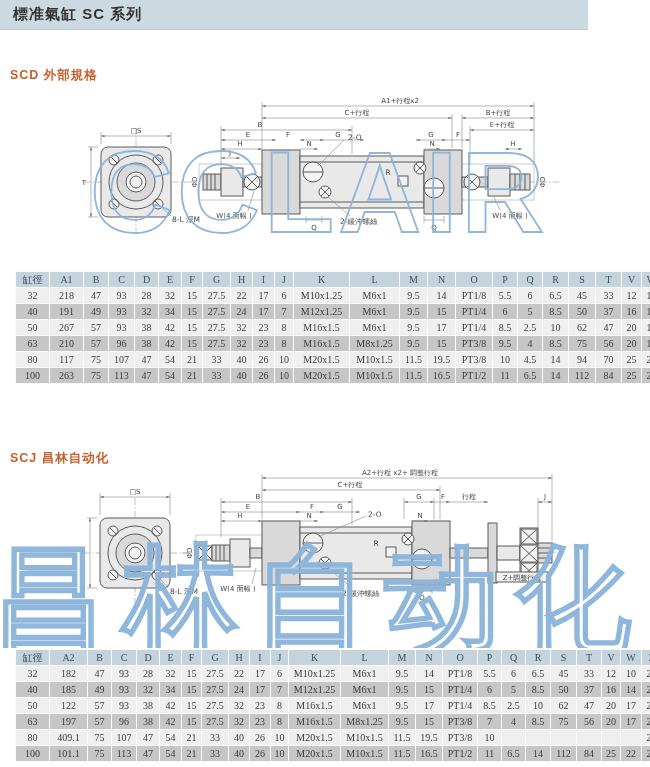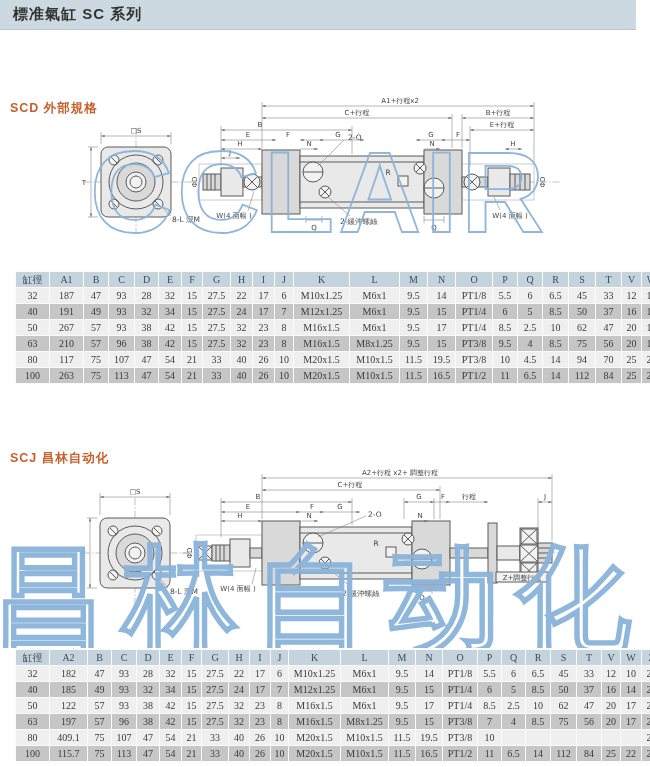--- a/index.html
+++ b/index.html
@@ -1,24 +1,24 @@
 <!DOCTYPE html>
 <html style="--header-bar-bg: #ccd9e1; --section-heading: #c8602c; --table-header-bg: #c5d3dd; --row-light: #efefef; --row-dark: #c6c6c6; --watermark-blue: #8ab3da;"><head>
 <meta charset="utf-8">
 <style>
   html,body{margin:0;padding:0;background:#fff;}
   .page{position:relative;width:650px;height:767px;overflow:hidden;background:#fff;
         font-family:"Liberation Sans","DejaVu Sans",sans-serif;}
-  .titlebar{position:absolute;top:0;left:0;width:636px;height:29px;
+  .titlebar{position:absolute;top:0;left:0;width:588px;height:29px;
             background:var(--header-bar-bg,#ccd9e1);border-bottom:1px solid #b9c7d1;
             display:flex;align-items:center;}
   .titlebar span{margin-left:13px;font-size:15px;font-weight:600;color:#333;letter-spacing:1px;}
   .sec-heading{position:absolute;left:10px;margin:0;font-size:12.5px;font-weight:bold;
                color:var(--section-heading,#c8602c);letter-spacing:1px;}
-  #h-scd{top:67px;margin-top:33px;} #h-scj{top:450px;}
+  #h-scd{top:67px;} #h-scj{top:450px;}
   .diagram{position:absolute;left:0;width:650px;}
   #d1{top:92px;height:178px;} #d2{top:466px;height:182px;}
   table.spec{position:absolute;left:15px;width:646px;border-collapse:collapse;table-layout:fixed;
              font-family:"Liberation Serif","DejaVu Serif",serif;font-size:10px;color:#3b3b3b;}
   #t1{top:271px;} #t2{top:649px;}
   table.spec th,table.spec td{border:1px solid #fafafa;text-align:center;height:15px;
              padding:0;overflow:hidden;white-space:nowrap;font-weight:normal;}
   table.spec thead th{background:var(--table-header-bg,#c5d3dd);color:#3d4d58;}
   table.spec tbody tr:nth-child(odd) td{background:var(--row-light,#efefef);}
   table.spec tbody tr:nth-child(even) td{background:var(--row-dark,#c6c6c6);}
@@ -238,21 +238,21 @@
           <th>R</th>
           <th>S</th>
           <th>T</th>
           <th>V</th>
           <th>W</th>
         </tr>
       </thead>
       <tbody>
         <tr>
           <td>32</td>
-          <td>187</td>
+          <td>218</td>
           <td>47</td>
           <td>93</td>
           <td>28</td>
           <td>32</td>
           <td>15</td>
           <td>27.5</td>
           <td>22</td>
           <td>17</td>
           <td>6</td>
           <td>M10x1.25</td>
@@ -718,21 +718,21 @@
           <td></td>
           <td></td>
           <td></td>
           <td></td>
           <td></td>
           <td></td>
           <td>29</td>
         </tr>
         <tr>
           <td>100</td>
-          <td>115.7</td>
+          <td>101.1</td>
           <td>75</td>
           <td>113</td>
           <td>47</td>
           <td>54</td>
           <td>21</td>
           <td>33</td>
           <td>40</td>
           <td>26</td>
           <td>10</td>
           <td>M20x1.5</td>

